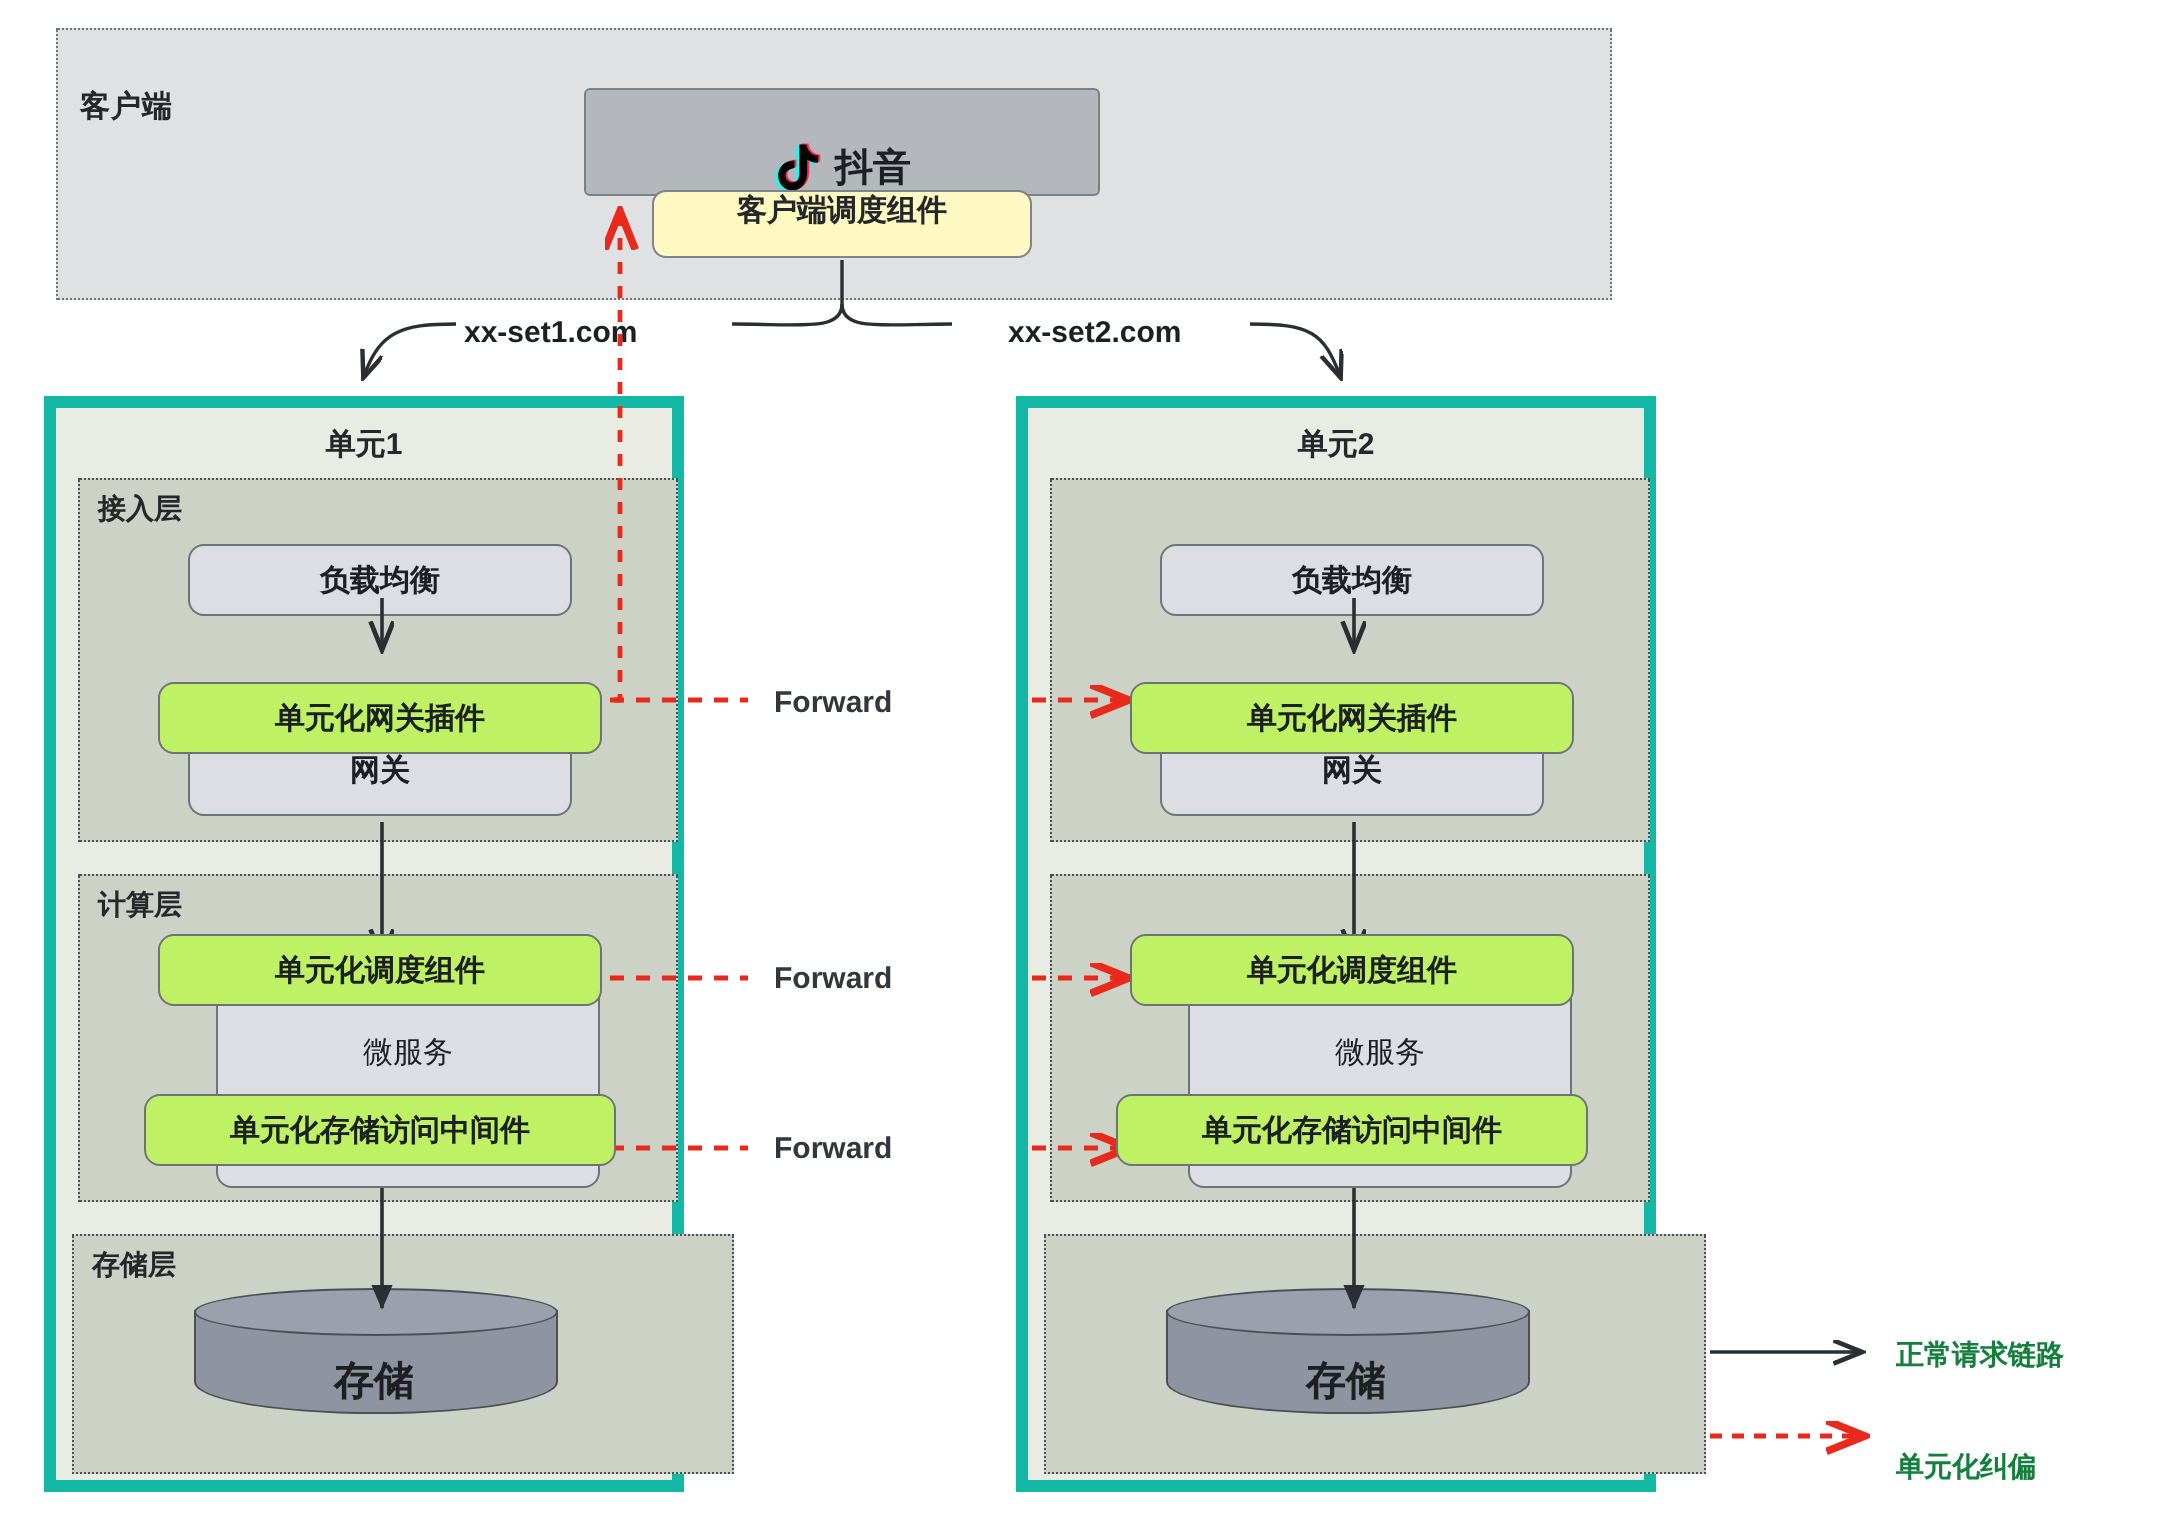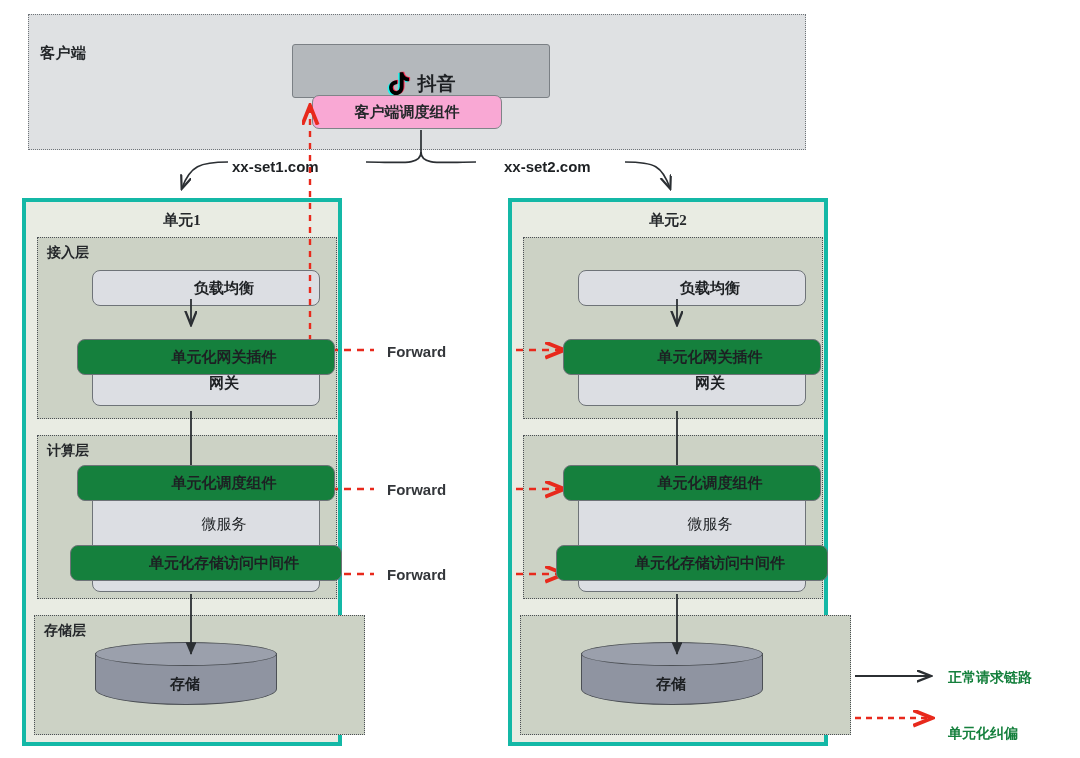--- a/index.html
+++ b/index.html
@@ -11,66 +11,66 @@
   
   .client-box{left:28px;top:14px;width:778px;height:136px;
       background:#dfe1e3;border:1px dotted #6f7479;}
   .client-title{left:40px;top:24px;font-size:15px;font-weight:bold;letter-spacing:.5px;margin-top:20px;}
 
   .app-box{left:292px;top:44px;width:258px;height:54px;
       background:#b4b8bc;border:1px solid #7b8085;border-radius:3px;
       display:flex;align-items:flex-end;justify-content:center;gap:7px;}
   .app-label{font-size:19px;font-weight:bold;color:#1d2023;}
 
-  .client-sched{left:312px;top:95px;width:190px;height:34px;
-      background:#f9a8d4;border:1px solid #7f8488;border-radius:7px;
-      display:flex;align-items:center;justify-content:center;}
+  .client-sched{left:326px;top:95px;width:190px;height:34px;
+      background:#fef9c3;border:1px solid #7f8488;border-radius:7px;
+      display:flex;justify-content:center;}
   .client-sched span{font-size:15px;font-weight:bold;}
 
   
-  .unit{background:#e9ece3;border:4px solid #14b8a6;font-family:Liberation Serif, serif;}
+  .unit{background:#e9ece3;border:6px solid #14b8a6;}
   .unit1{left:22px;top:198px;width:320px;height:548px;}
   .unit2{left:508px;top:198px;width:320px;height:548px;}
   .unit-title{position:absolute;top:9px;width:100%;text-align:center;
       font-size:15px;font-weight:bold;}
 
   .layer{position:absolute;background:#ccd2c5;border:1px dotted #4c5055;}
   .layer-label{position:absolute;left:9px;top:6px;font-size:14px;font-weight:bold;}
 
   
   .l-access {left:11px;top:35px;width:298px;height:180px;}
   .l-compute{left:11px;top:233px;width:298px;height:162px;}
   .l-storage{left:8px;top:413px;width:298px;height:118px;padding-left:31px;}
 
   .node{position:absolute;border:1px solid #6e7378;border-radius:8px;
       display:flex;align-items:center;justify-content:center;
-      font-size:15px;font-weight:bold;color:#1d2023;padding-left:36px;}
+      font-size:15px;font-weight:bold;color:#1d2023;}
   .gray{background:#dcdee3;}
-  .pink{background:#15803d;}
+  .pink{background:#bef264;}
 
   
   .n-lb {left:54px;top:32px;width:190px;height:34px;}
   .n-gw {left:54px;top:122px;width:190px;height:44px;z-index:1;}
   .n-gwplug{left:39px;top:101px;width:220px;height:34px;z-index:2;}
 
   
-  .n-ms {left:54px;top:50px;width:190px;height:76px;z-index:1;
+  .n-ms {left:68px;top:50px;width:190px;height:76px;z-index:1;
          align-items:flex-start;padding-top:28px;}
   .n-sched{left:39px;top:29px;width:220px;height:34px;z-index:2;}
   .n-mid  {left:32px;top:109px;width:234px;height:34px;z-index:2;}
 
   
   .cyl{position:absolute;left:60px;top:26px;width:180px;height:62px;}
   .cyl-body{position:absolute;left:0;top:11px;width:180px;height:51px;
       background:#8f94a1;border-left:1px solid #4c5055;border-right:1px solid #4c5055;
       border-bottom:1px solid #4c5055;border-radius:0 0 90px 90px/0 0 16px 16px;}
   .cyl-top{position:absolute;left:0;top:0;width:180px;height:22px;
       background:#9ba0ac;border:1px solid #4c5055;border-radius:50%;}
   .cyl-text{position:absolute;left:0;top:33px;width:180px;text-align:center;
-      font-size:15px;font-weight:bold;color:#1d2023;}
+      font-size:20px;font-weight:bold;color:#1d2023;}
 
   
   .conn-label{position:absolute;font-size:15px;font-weight:bold;color:#1d2023;
       background:transparent;white-space:nowrap;}
   .fwd-label{position:absolute;font-size:15px;color:#33363a;background:#ffffff;
       padding:0 6px;white-space:nowrap;font-weight:bold;}
   .redirect-label{position:absolute;font-size:15px;color:#33363a;white-space:nowrap;}
 
   
   .legend{position:absolute;left:852px;top:662px;width:220px;height:76px;}

